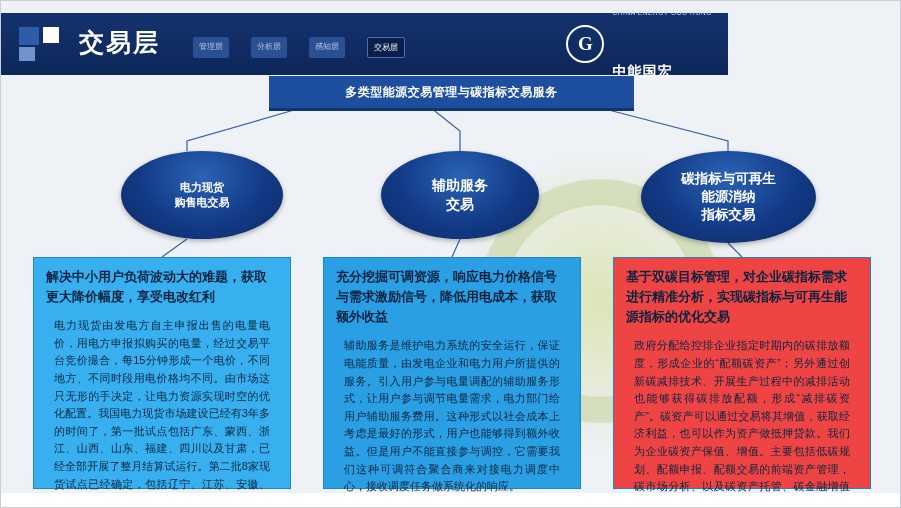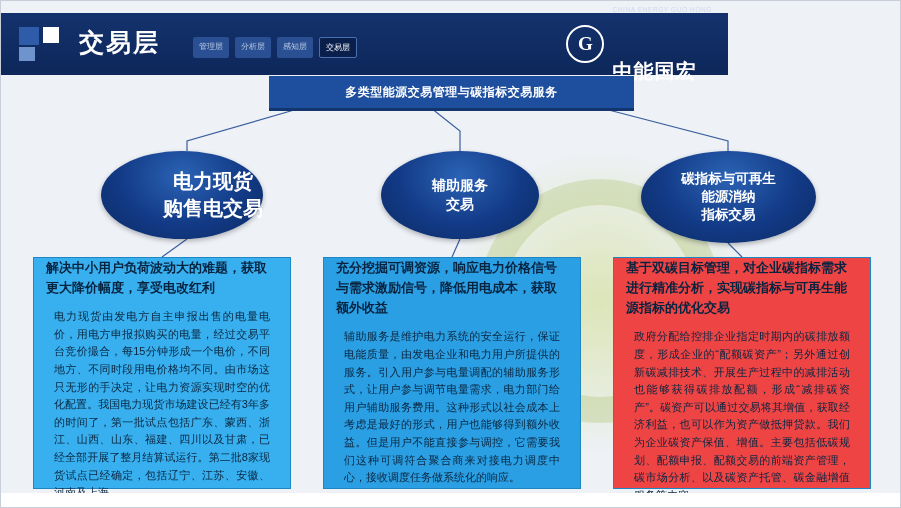--- a/index.html
+++ b/index.html
@@ -24,38 +24,38 @@
   }
   .hdr-squares{position:absolute;left:18px;top:14px;width:48px;height:34px;}
   .hdr-squares i{position:absolute;display:block;}
   .sq1{left:0;top:0;width:20px;height:18px;background:#2f5ca8;}
   .sq2{left:24px;top:0;width:16px;height:16px;background:#ffffff;}
   .sq3{left:0;top:20px;width:16px;height:14px;background:#6f93cc;}
   .hdr-title{
     position:absolute;left:78px;top:13px;
     color:#ffffff;font-size:25px;font-weight:bold;letter-spacing:2px;
   }
-  .hdr-chips{position:absolute;left:152px;top:24px;display:flex;gap:6px;padding-left:40px;}
+  .hdr-chips{position:absolute;left:152px;top:24px;display:flex;gap:22px;padding-left:40px;}
   .chip{
     background:#2a4f92;color:#b9c9e4;font-size:8px;
     padding:4px 6px;border-radius:2px;white-space:nowrap;
   }
   .chip.active{background:#0a1f4b;color:#ffffff;border:1px solid #4a6fae;}
   .logo{
     position:absolute;right:16px;top:11px;height:40px;display:flex;align-items:center;gap:8px;
   }
   .logo-mark{
     width:34px;height:34px;border-radius:50%;
     border:2px solid #ffffff;color:#ffffff;
     display:flex;align-items:center;justify-content:center;
     font-size:19px;font-weight:bold;font-family:"Liberation Serif",serif;
   }
   .logo-txt{display:flex;flex-direction:column;justify-content:center;}
   .logo-en{color:#cfd9ea;font-size:6.5px;letter-spacing:.6px;}
-  .logo-cn{color:#ffffff;font-size:20px;font-weight:bold;line-height:1.05;letter-spacing:1px;margin-top:48px;}
+  .logo-cn{color:#ffffff;font-size:14px;font-weight:bold;line-height:1.05;letter-spacing:1px;margin-top:48px;}
   
   .watermark{
     position:absolute;right:150px;top:150px;width:300px;height:300px;
     border-radius:50%;
     background:radial-gradient(circle at 50% 50%, rgba(198,215,108,.45) 0%, rgba(198,215,108,.18) 45%, rgba(255,255,255,0) 72%);
     pointer-events:none;
   }
   .watermark2{
     position:absolute;right:178px;top:178px;width:244px;height:244px;
     border-radius:50%;
@@ -76,30 +76,30 @@
   .lines{position:absolute;left:0;top:0;width:901px;height:508px;pointer-events:none;}
   
   .ellipse{
     position:absolute;border-radius:50%;
     background:radial-gradient(ellipse at 50% 28%, #2b63b5 0%, #123a86 55%, #0c2a63 100%);
     color:#ffffff;font-weight:bold;
     display:flex;align-items:center;justify-content:center;text-align:center;
     line-height:1.35;
     box-shadow:0 2px 5px rgba(0,0,0,.28);
   }
-  #ell1{left:100px;top:150px;width:162px;height:88px;font-size:20px;justify-content:flex-end;}
+  #ell1{left:120px;top:150px;width:162px;height:88px;font-size:11px;}
   #ell2{left:380px;top:150px;width:158px;height:88px;font-size:14px;}
   #ell3{left:640px;top:150px;width:175px;height:92px;font-size:13.5px;}
   
   .panel{
     position:absolute;top:256px;width:258px;height:232px;
     background:#2aa3e8;
     border:1px solid #1f86c4;
     box-sizing:border-box;
-    padding:0 12px 10px 12px;
+    padding:9px 12px 10px 12px;
     color:#0b2b50;
   }
   #panel1{left:32px;background:#38b0ef;}
   #panel2{left:322px;background:#2b9fe3;}
   #panel3{left:612px;background:#ef4444;}
   .panel .lead{
     font-size:13px;font-weight:bold;line-height:1.55;color:#08233f;
     margin:0 0 10px 0;
   }
   .panel .body{

